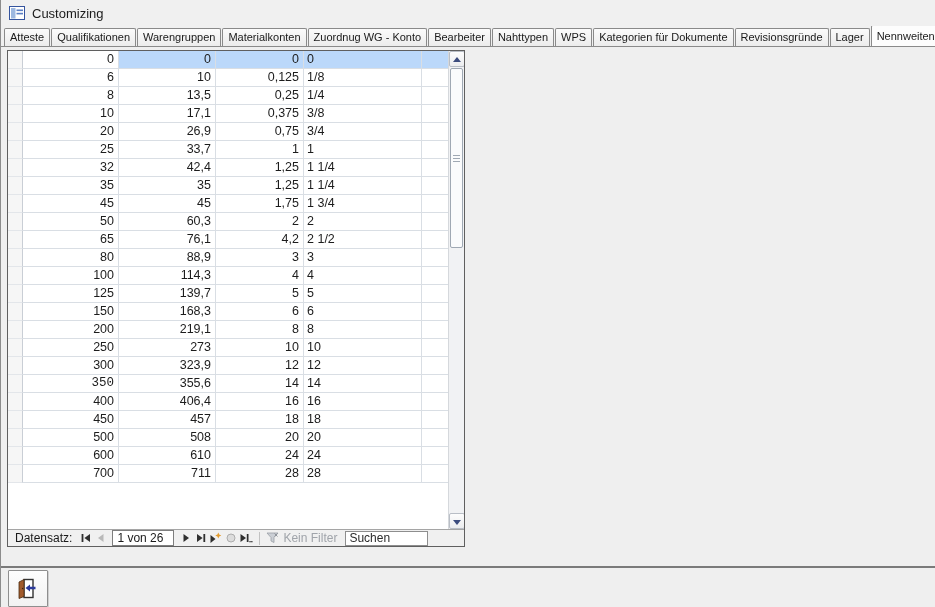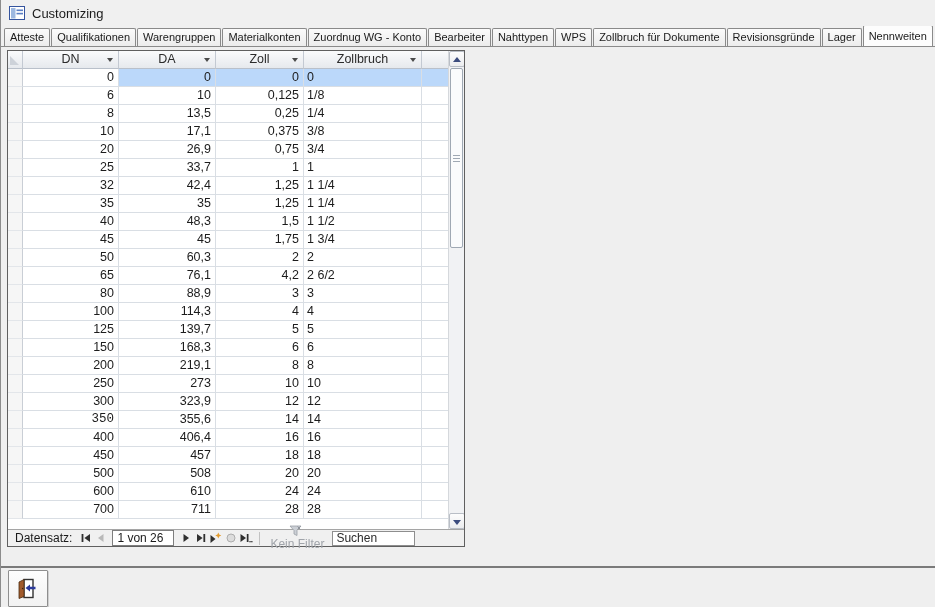--- a/index.html
+++ b/index.html
@@ -63,21 +63,21 @@
   .sb-grip{position:absolute;left:2px;top:86px;width:7px;border-top:1px solid #9FA8B3;
     box-shadow:0 3px 0 #9FA8B3, 0 6px 0 #9FA8B3;}
   
   .navbar{position:absolute;left:0;bottom:0;width:456px;height:17px;background:#F0F0F0;
     border-top:1px solid #A5A5A5;box-sizing:border-box;display:flex;align-items:center;font-size:12px;color:#1a1a1a;}
   .nav-label{margin-left:7px;margin-right:6px;}
   .nav-btn{width:15px;height:13px;display:flex;align-items:center;justify-content:center;flex:0 0 auto;}
   .rec-box{width:56px;height:14px;background:#FFF;border:1px solid #7E7E7E;margin:0 4px;
     font-size:12px;line-height:14px;padding-left:4px;box-sizing:content-box;}
   .nav-sep{width:1px;height:13px;background:#C2C2C2;margin:0 6px;}
-  .filter-area{display:flex;align-items:center;color:#A0A4AA;flex-direction:column;}
+  .filter-area{display:flex;align-items:center;color:#A0A4AA;}
   .filter-area .flabel{margin-left:4px;}
   .search-box{width:78px;height:13px;border:1px solid #8E8E8E;background:#FFF;margin-left:8px;
     font-size:12px;font-family:"Liberation Sans",sans-serif;color:#2b2b2b;padding:0 0 0 3px;}
   
   .divider{position:absolute;left:0;top:566px;width:935px;height:2px;background:#7A7A7A;}
   .footer{position:absolute;left:0;top:568px;width:935px;height:39px;background:#EFEFEF;}
   .exit-btn{position:absolute;left:7px;top:2px;width:38px;height:35px;background:linear-gradient(#FDFDFD,#F2F2F2);
     border:1px solid #8E8E8E;border-radius:1px;display:flex;align-items:center;justify-content:center;
     box-shadow:1px 1px 0 #CFCFCF;}
 </style>
@@ -96,41 +96,30 @@
 
 <div class="tabstrip">
     <div class="tab">Atteste</div>
     <div class="tab">Qualifikationen</div>
     <div class="tab">Warengruppen</div>
     <div class="tab">Materialkonten</div>
     <div class="tab">Zuordnug WG - Konto</div>
     <div class="tab">Bearbeiter</div>
     <div class="tab">Nahttypen</div>
     <div class="tab">WPS</div>
-    <div class="tab">Zollbruch für Dokumente</div>
+    <div class="tab">Kategorien für Dokumente</div>
     <div class="tab">Revisionsgründe</div>
     <div class="tab">Lager</div>
     <div class="tab selected">Nennweiten</div>
   </div>
 
 <div class="tabpage">
 
   <div class="datasheet">
     <div class="gridarea">
-      <div class="hdr-row">
-        <div class="hdr-cell hdr-corner">
-            <span class="corner-tri"></span>
-          </div>
-
-      <div class="hdr-cell" style="width: 96px; flex: 0 0 auto;"><span>DN</span><span class="dd-arrow"></span></div>
-          <div class="hdr-cell" style="width: 97px; flex: 0 0 auto;"><span>DA</span><span class="dd-arrow"></span></div>
-          <div class="hdr-cell" style="width: 88px; flex: 0 0 auto;"><span>Zoll</span><span class="dd-arrow"></span></div>
-          <div class="hdr-cell" style="width: 118px; flex: 0 0 auto;"><span>Zollbruch</span><span class="dd-arrow"></span></div>
-          <div class="hdr-cell hdr-filler"></div>
-        </div>
       <div>
           <div class="row selected">
             <div class="sel-cell"></div>
             <div class="cell num focused" style="width: 96px; flex: 0 0 auto;">0</div>
             <div class="cell num" style="width: 97px; flex: 0 0 auto;">0</div>
             <div class="cell num" style="width: 88px; flex: 0 0 auto;">0</div>
             <div class="cell txt" style="width: 118px; flex: 0 0 auto;">0</div>
             <div class="cell filler"></div>
           </div>
           <div class="row">
@@ -184,48 +173,40 @@
           <div class="row">
             <div class="sel-cell"></div>
             <div class="cell num" style="width: 96px; flex: 0 0 auto;">35</div>
             <div class="cell num" style="width: 97px; flex: 0 0 auto;">35</div>
             <div class="cell num" style="width: 88px; flex: 0 0 auto;">1,25</div>
             <div class="cell txt" style="width: 118px; flex: 0 0 auto;">1 1/4</div>
             <div class="cell filler"></div>
           </div>
           <div class="row">
             <div class="sel-cell"></div>
-            <div class="cell num" style="width: 96px; flex: 0 0 auto;">40</div>
-            <div class="cell num" style="width: 97px; flex: 0 0 auto;">48,3</div>
-            <div class="cell num" style="width: 88px; flex: 0 0 auto;">1,5</div>
-            <div class="cell txt" style="width: 118px; flex: 0 0 auto;">1 1/2</div>
-            <div class="cell filler"></div>
-          </div>
-          <div class="row">
-            <div class="sel-cell"></div>
             <div class="cell num" style="width: 96px; flex: 0 0 auto;">45</div>
             <div class="cell num" style="width: 97px; flex: 0 0 auto;">45</div>
             <div class="cell num" style="width: 88px; flex: 0 0 auto;">1,75</div>
             <div class="cell txt" style="width: 118px; flex: 0 0 auto;">1 3/4</div>
             <div class="cell filler"></div>
           </div>
           <div class="row">
             <div class="sel-cell"></div>
             <div class="cell num" style="width: 96px; flex: 0 0 auto;">50</div>
             <div class="cell num" style="width: 97px; flex: 0 0 auto;">60,3</div>
             <div class="cell num" style="width: 88px; flex: 0 0 auto;">2</div>
             <div class="cell txt" style="width: 118px; flex: 0 0 auto;">2</div>
             <div class="cell filler"></div>
           </div>
           <div class="row">
             <div class="sel-cell"></div>
             <div class="cell num" style="width: 96px; flex: 0 0 auto;">65</div>
             <div class="cell num" style="width: 97px; flex: 0 0 auto;">76,1</div>
             <div class="cell num" style="width: 88px; flex: 0 0 auto;">4,2</div>
-            <div class="cell txt" style="width: 118px; flex: 0 0 auto;">2 6/2</div>
+            <div class="cell txt" style="width: 118px; flex: 0 0 auto;">2 1/2</div>
             <div class="cell filler"></div>
           </div>
           <div class="row">
             <div class="sel-cell"></div>
             <div class="cell num" style="width: 96px; flex: 0 0 auto;">80</div>
             <div class="cell num" style="width: 97px; flex: 0 0 auto;">88,9</div>
             <div class="cell num" style="width: 88px; flex: 0 0 auto;">3</div>
             <div class="cell txt" style="width: 118px; flex: 0 0 auto;">3</div>
             <div class="cell filler"></div>
           </div>

